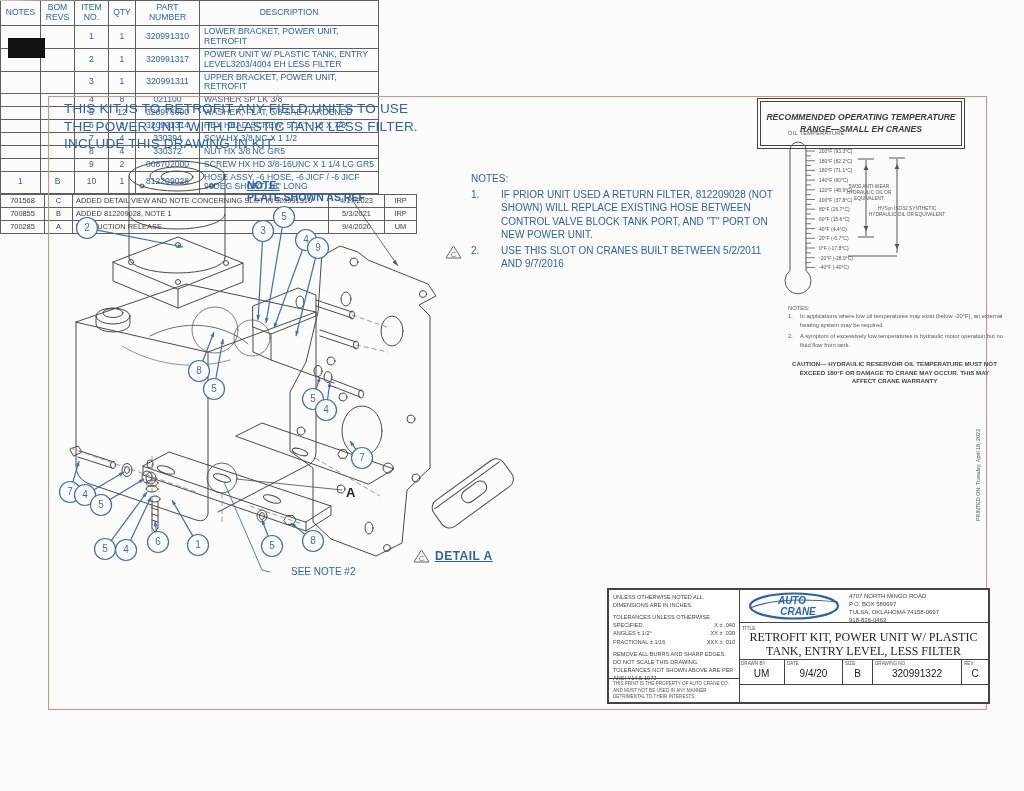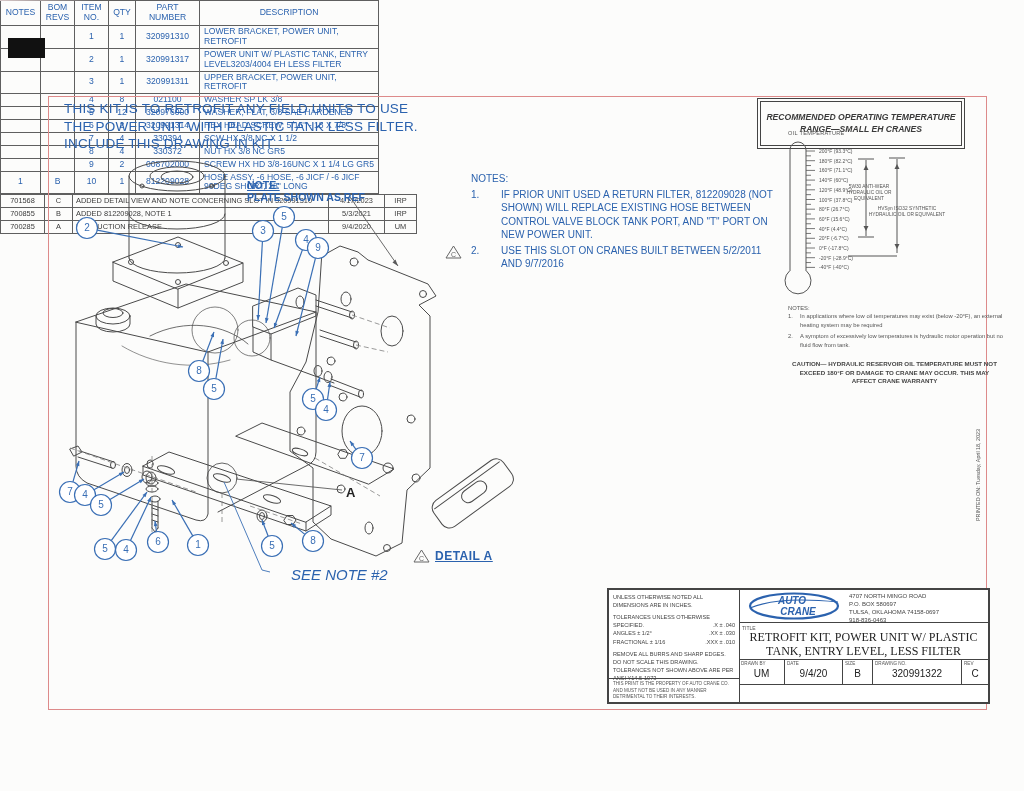--- a/index.html
+++ b/index.html
@@ -59,21 +59,21 @@
   .scale-lbl{font-size:7px;color:#333;font-weight:bold;position:absolute;left:3px;top:4px;}
   .scale-val{position:absolute;left:38px;top:3px;width:52px;font-size:4.2px;color:#444;line-height:1.2;}
   .sheet-val{position:absolute;left:0;right:0;top:6px;text-align:center;font-size:8px;color:#222;letter-spacing:2px;}
   
   .revs{left:65px;top:650px;width:417px;border-collapse:collapse;table-layout:fixed;}
   .revs td{border:1px solid #5f5f5f;font-size:7.4px;color:#3a3a3a;padding:0 3px;height:12px;text-align:center;line-height:1.1;}
   .revs td.desc{text-align:left;}
   
   .printed-on{left:975px;top:555px;width:160px;font-size:5.4px;color:#555;transform:rotate(-90deg);transform-origin:left top;text-align:center;}
   
-  .see-note{left:291px;top:566px;font-size:15px;color:#2b62ae;font-style:italic;}
+  .see-note{left:291px;top:566px;font-size:10px;color:#2b62ae;}
   .detail-label{left:413px;top:549px;display:flex;align-items:center;gap:5px;}
   .detail-label .dl{color:#2b62ae;font-weight:bold;font-size:12px;text-decoration:underline;letter-spacing:.5px;}
   svg text{font-family:"Liberation Sans",sans-serif;}
 </style>
 </head>
 <body>
 
 <div class="abs corner-mark"></div>
 <div class="abs scanline"></div>
 <div class="abs sheet-border"></div>

